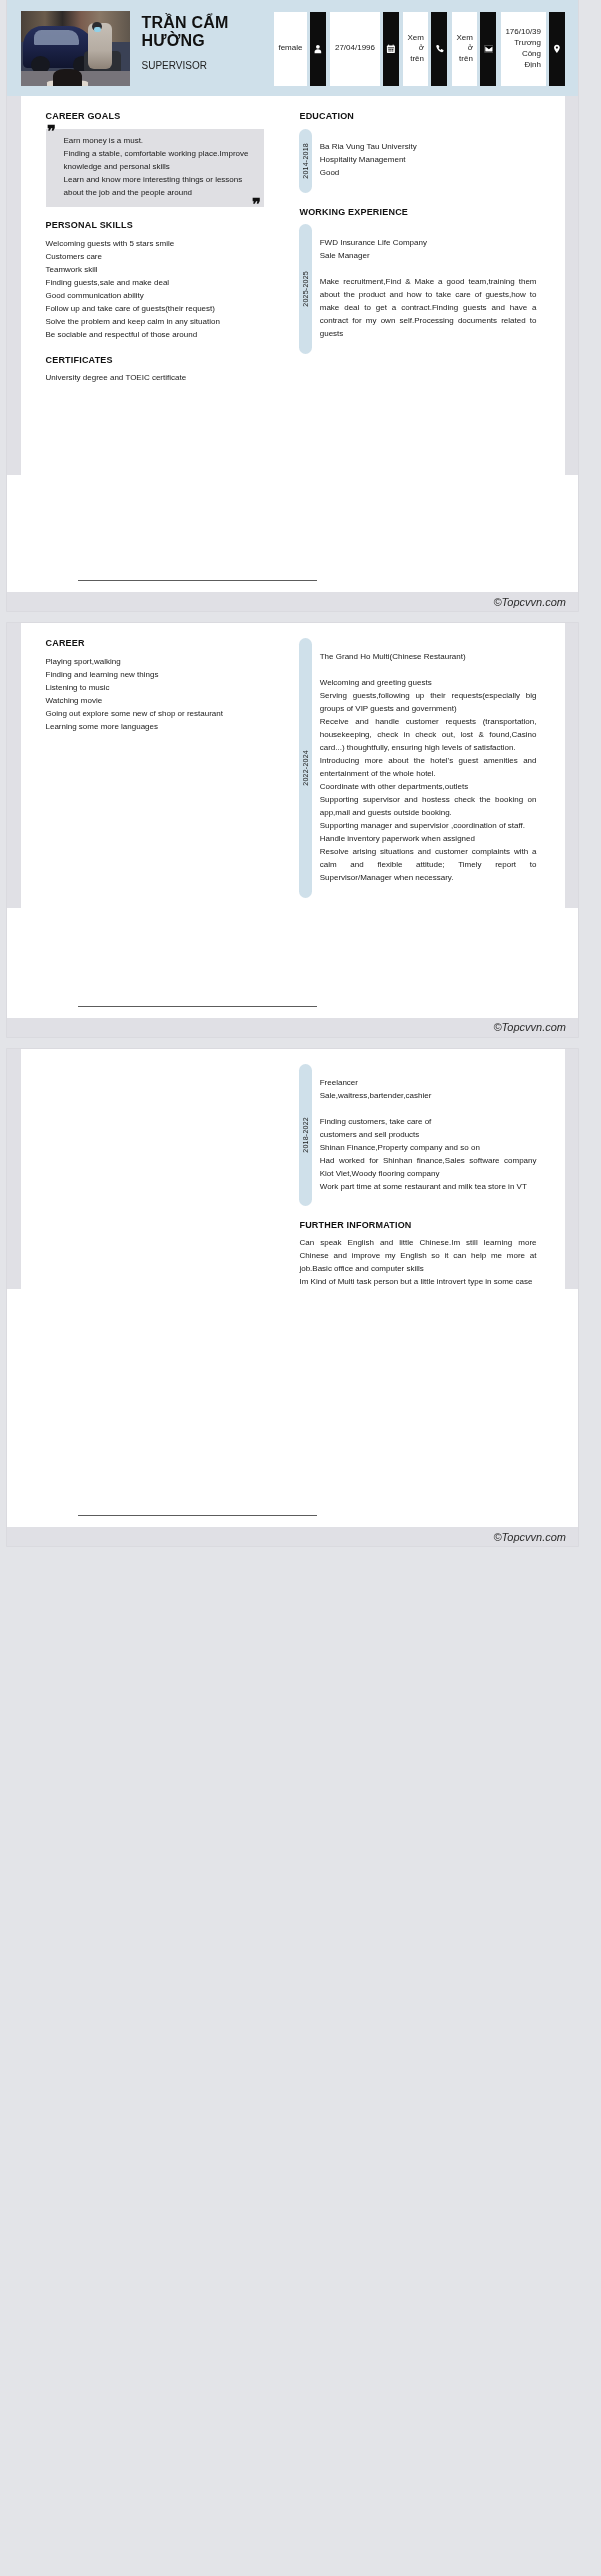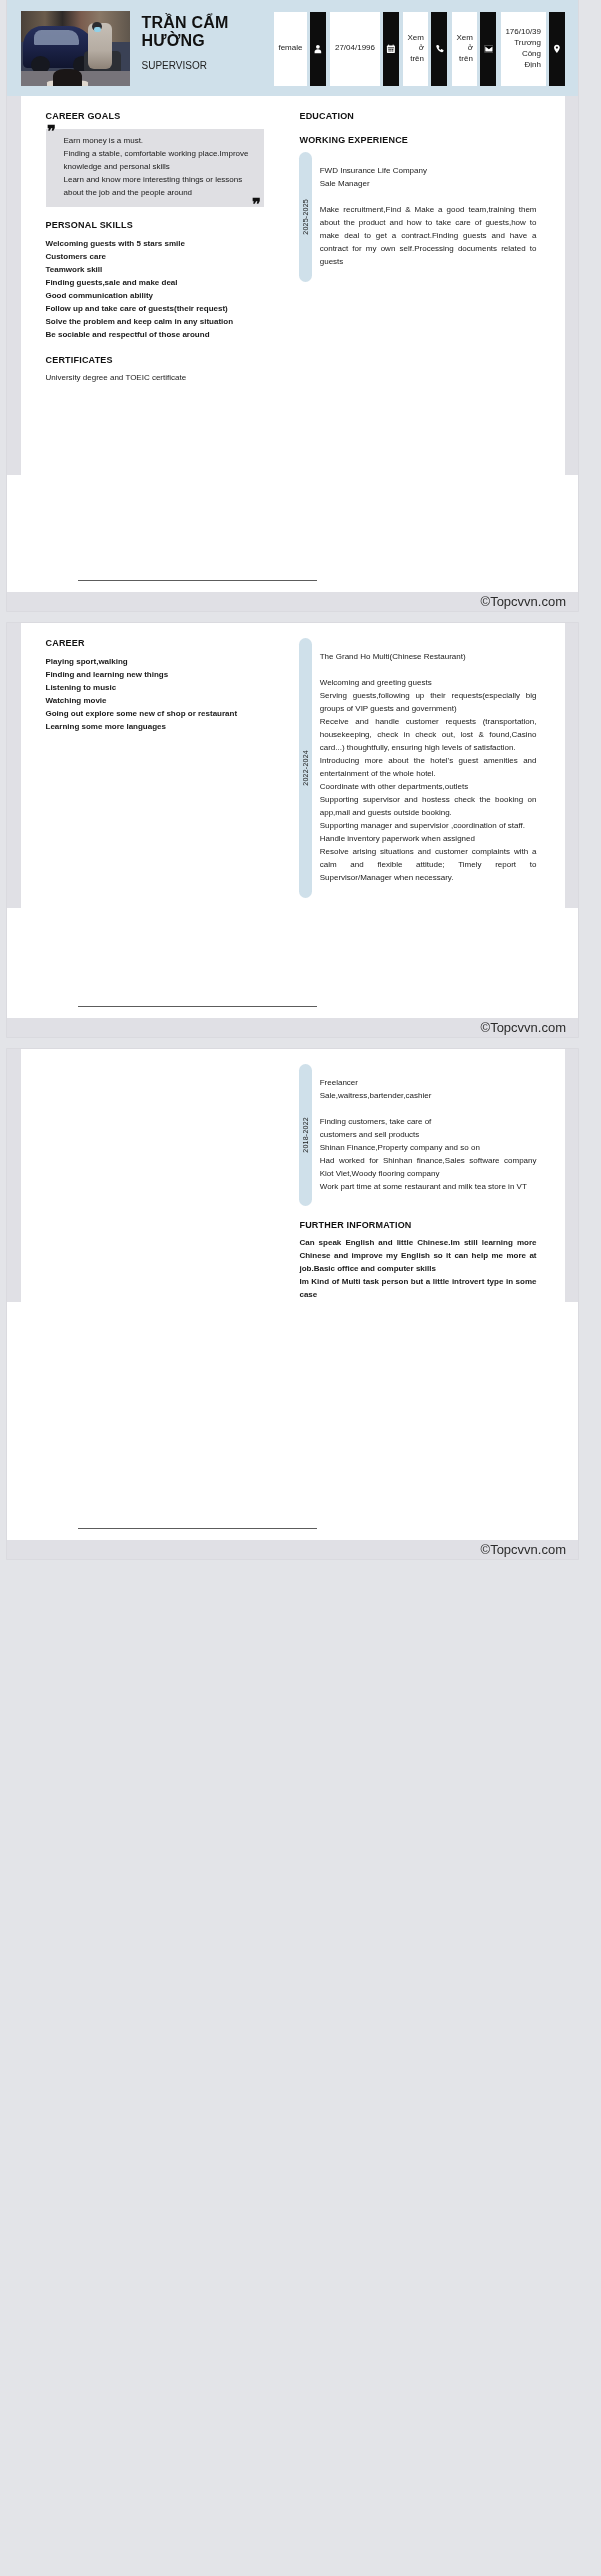--- a/index.html
+++ b/index.html
@@ -163,21 +163,21 @@
     white-space: pre-line;
   }
 
   .plain-list {
     margin: 0;
     font-size: 8px;
     line-height: 1.62;
     color: #1a1a1a;
     white-space: pre-line;
   }
-  .plain-list.just { text-align: justify; font-weight: bold; }
+  .plain-list.just { text-align: justify; }
 
   
   .entry {
     display: flex;
     gap: 7.5px;
     margin-bottom: 10.5px;
   }
   .pill {
     flex: 0 0 12.8px;
     width: 12.8px;
@@ -219,22 +219,23 @@
   }
   .watermark-band {
     background: #e0e0e5;
     height: 19.5px;
     display: flex;
     align-items: center;
     justify-content: flex-end;
     padding-right: 12px;
   }
   .watermark {
-    font-size: 13px;
+    font-size: 11px;
     color: #2b2b2b;
+    font-style: italic;
   }
   .spacer { background: #ffffff; }
 </style>
 </head>
 <body>
 
 <div class="viewport">
 
   <div class="page">
     <div class="page-inner">
@@ -343,20 +344,30 @@
 Be sociable and respectful of those around</div>
 
           <div class="sec-title sp">CERTIFICATES</div>
           <div class="plain-list">University degree and TOEIC certificate</div>
 
           <div style="height:90px"></div>
         </div>
 
         <div class="col-right">
           <div class="sec-title">EDUCATION</div>
+          <div class="entry">
+            <div class="pill">
+              <span>2014-2018</span>
+            </div>
+            <div class="entry-body">
+              <div class="lead">Ba Ria Vung Tau University
+Hospitality Management
+Good</div>
+            </div>
+          </div>
 
           <div class="sec-title sp">WORKING EXPERIENCE</div>
           <div class="entry">
             <div class="pill">
               <span>2025-2025</span>
             </div>
             <div class="entry-body">
               <div class="lead">FWD Insurance Life Company
 Sale Manager</div>
               <div>Make recruitment,Find &amp; Make a good team,training them about the product and how to take care of guests,how to make deal to get a contract.Finding guests and have a contract for my own self.Processing documents related to guests</div>

